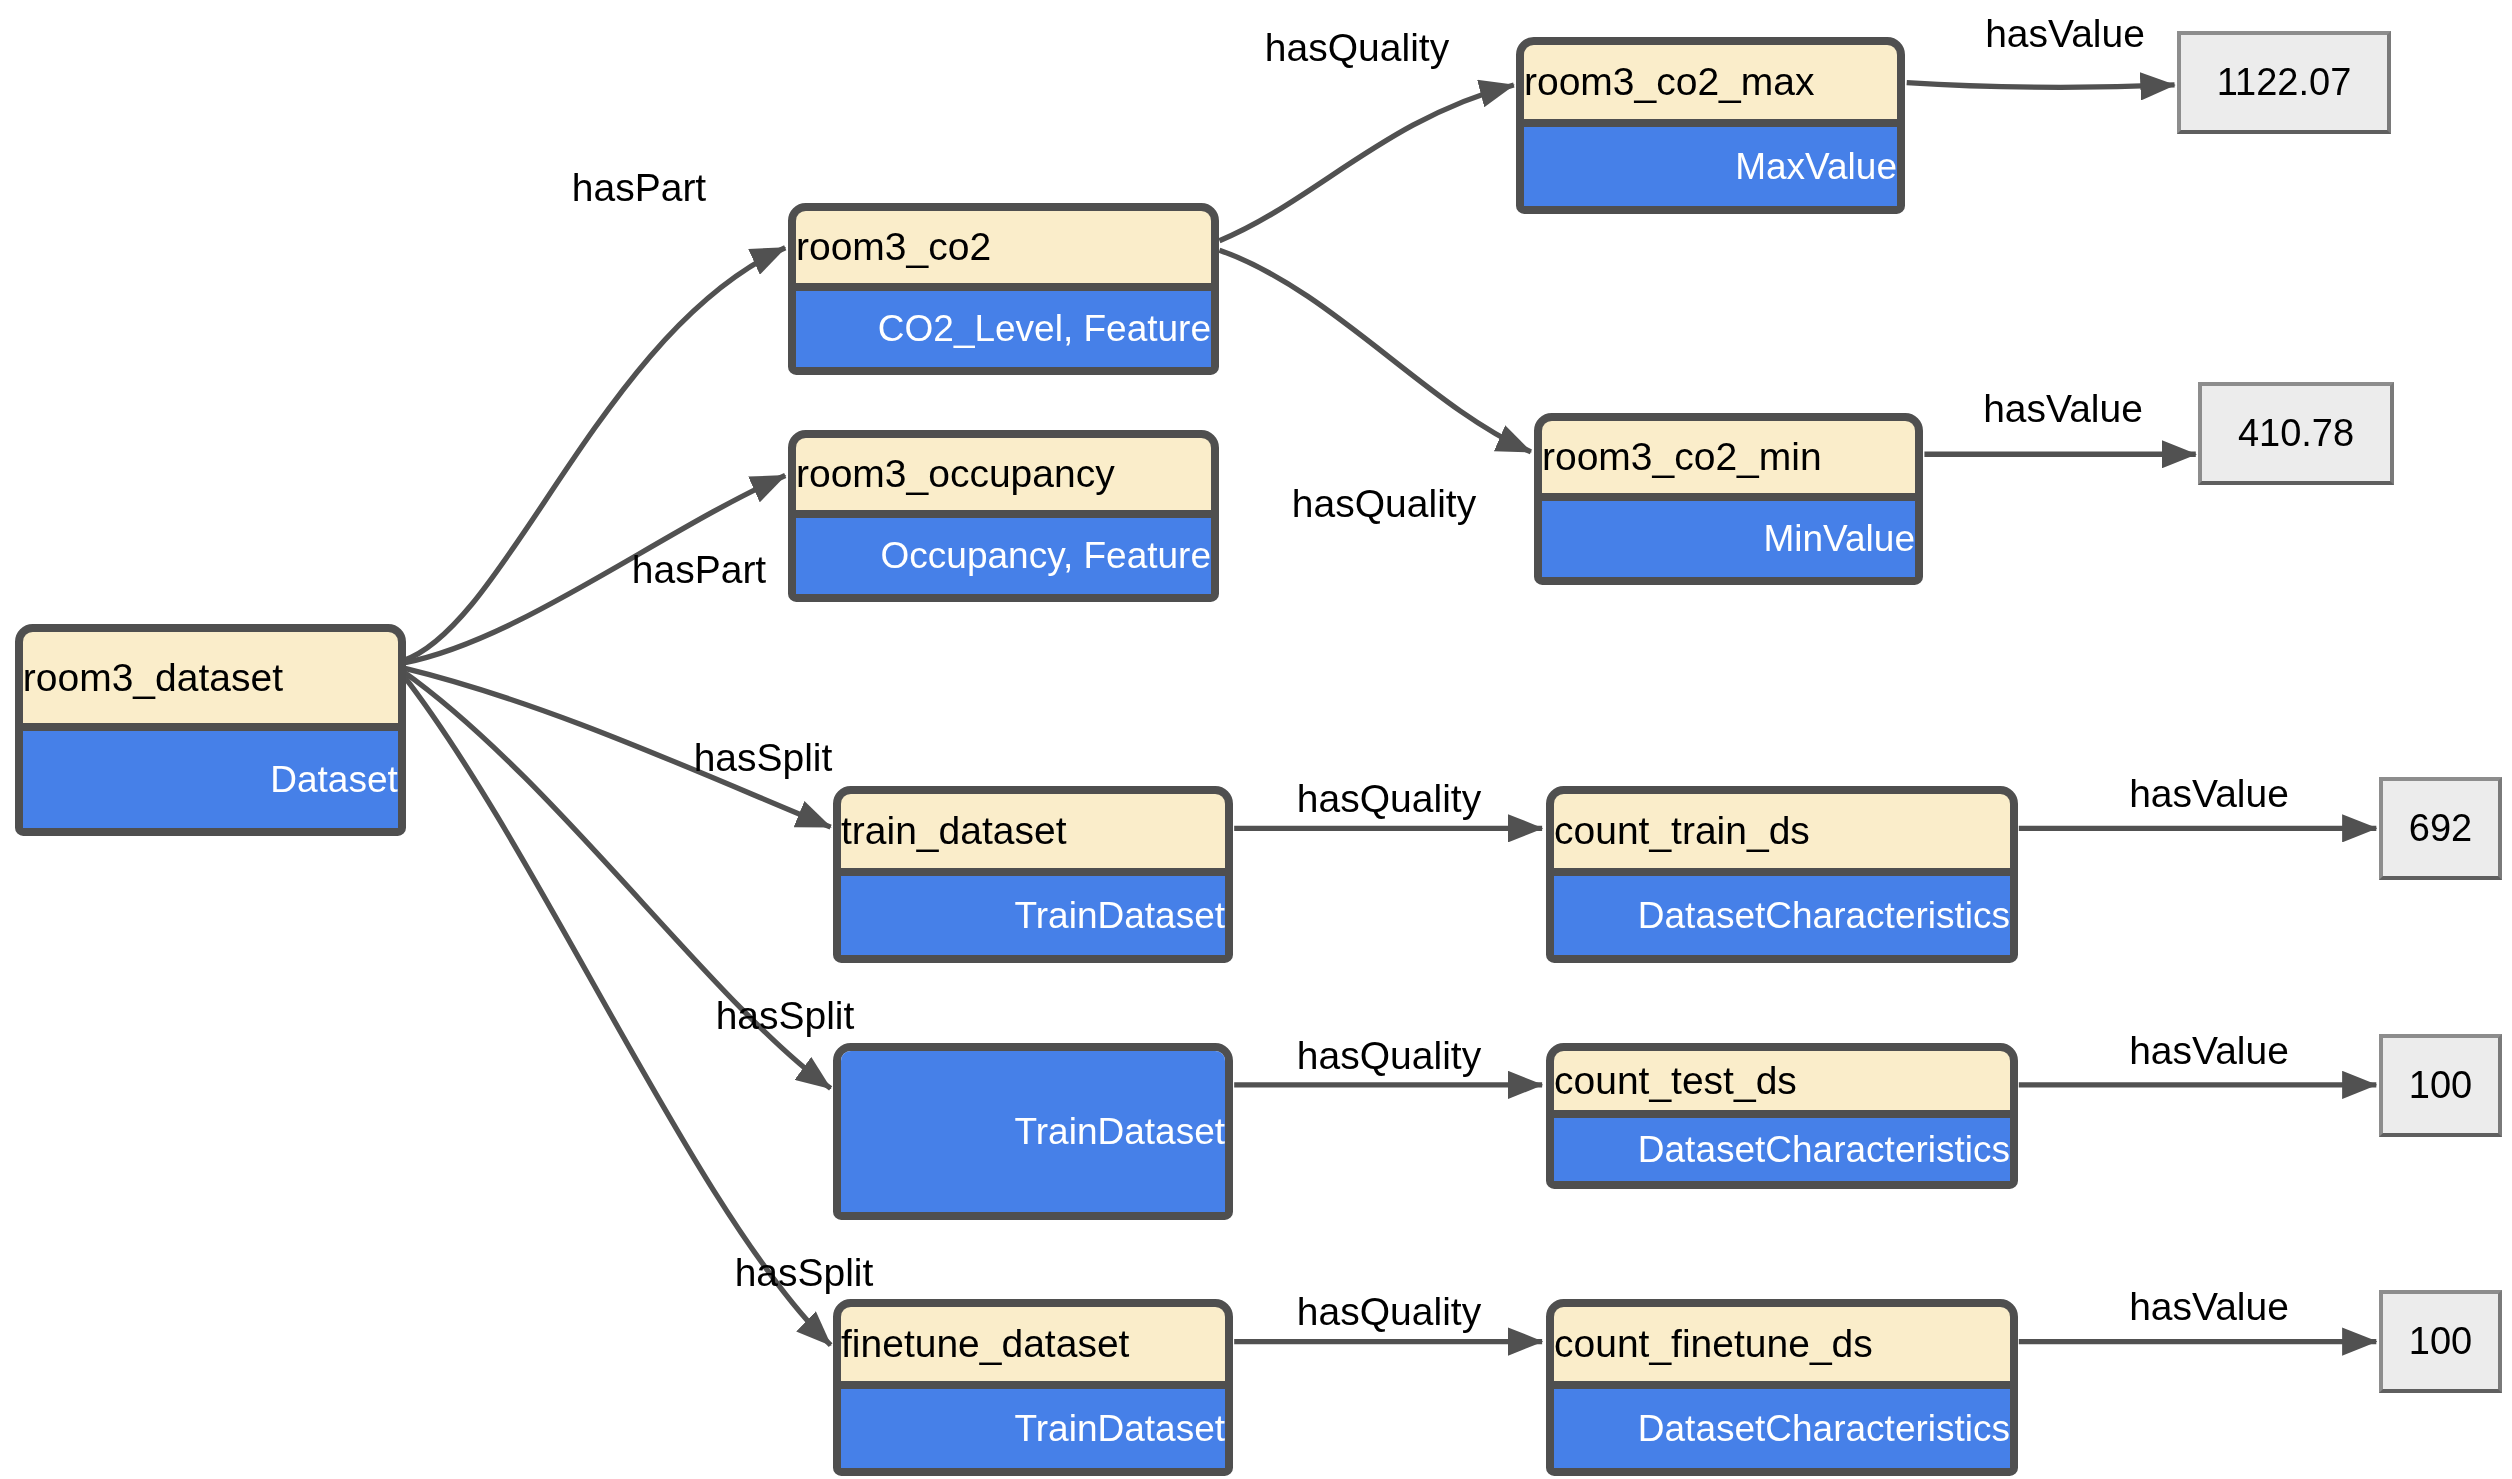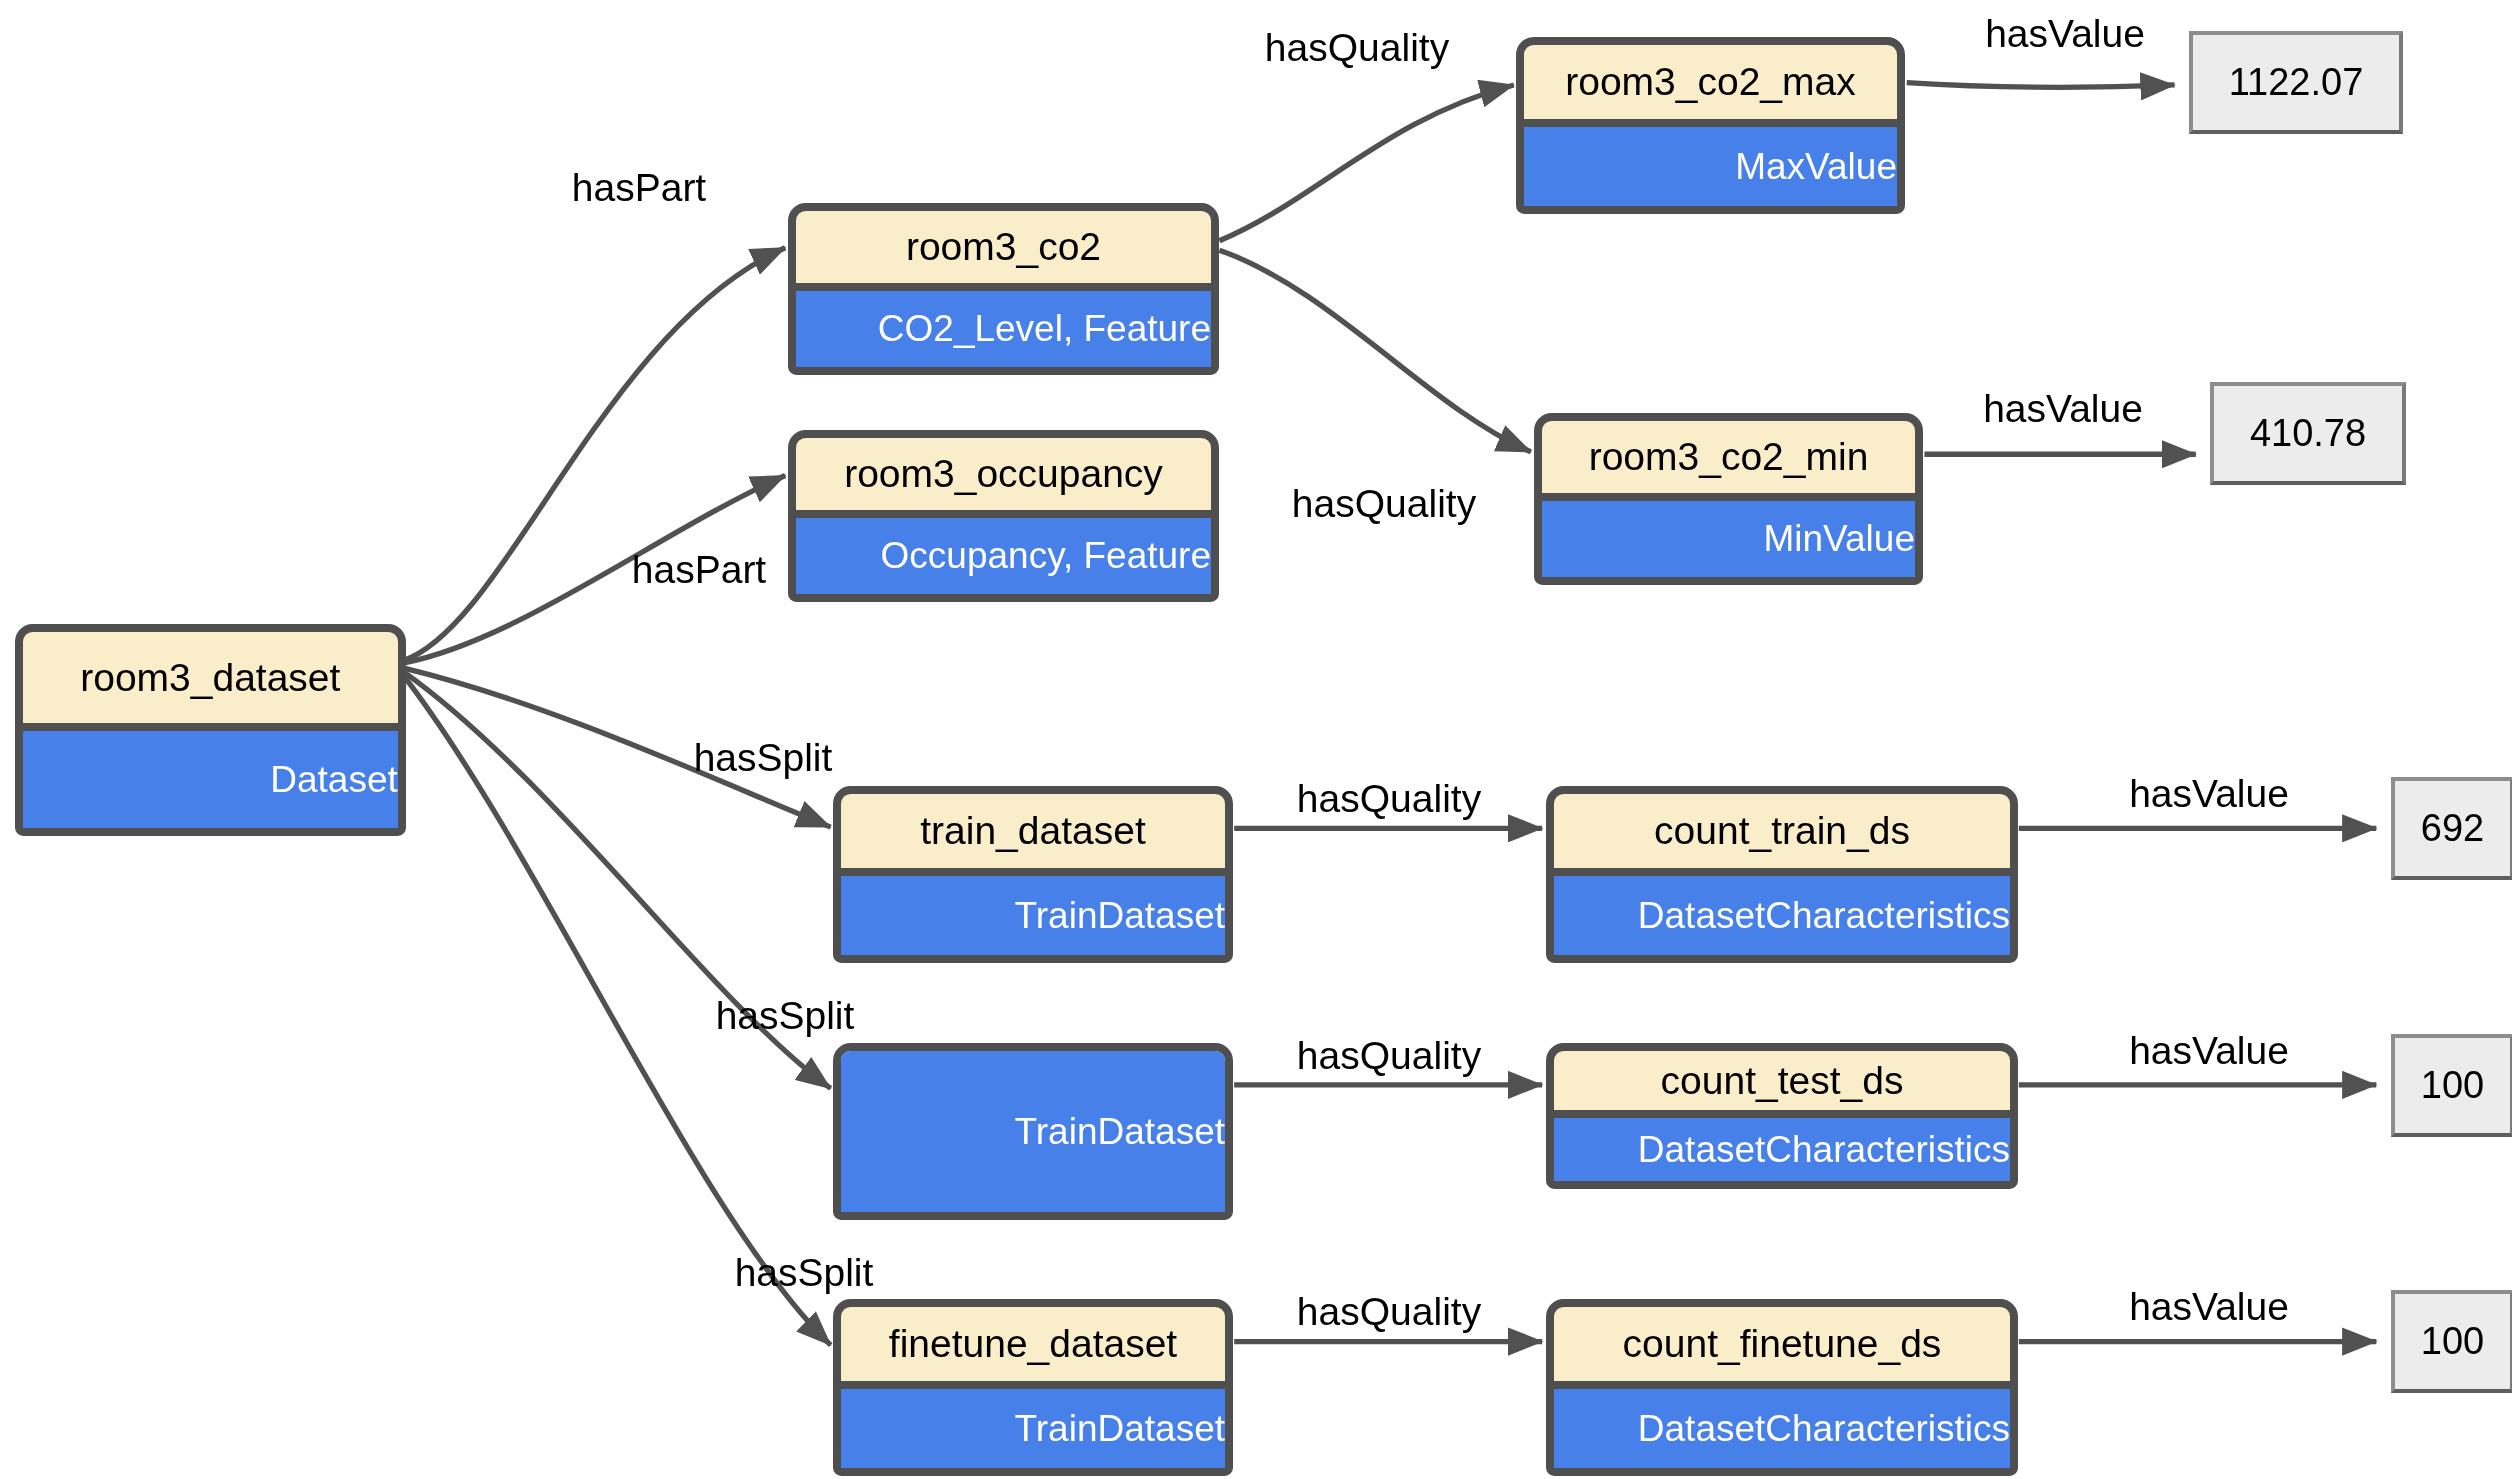--- a/index.html
+++ b/index.html
@@ -8,33 +8,33 @@
   #edges{position:absolute;left:0;top:0;}
 
   .node{
     position:absolute;box-sizing:border-box;
     border:8.9px solid #4f4f4f;border-radius:17.7px 17.7px 8.3px 8.3px;
     display:flex;flex-direction:column;overflow:hidden;
     background:#4f4f4f;
   }
   .node-top{
     flex:1;background:#faedca;border-bottom:8.9px solid #4f4f4f;
-    display:flex;align-items:center;justify-content:center;
+    display:flex;align-items:center;justify-content:flex-start;
     font-size:39px;color:#000;white-space:nowrap;
   }
   .node-bot{
     flex:1.06;background:#4680e8;
     display:flex;align-items:center;justify-content:flex-end;
     font-size:37px;color:#ffffff;white-space:nowrap;
   }
   .vbox{
     position:absolute;box-sizing:border-box;background:#ececec;
     border:4.1px solid #8d8d8d;border-bottom-color:#5f5f5f;border-right-color:#7a7a7a;
     display:flex;align-items:center;justify-content:center;
-    font-size:38px;color:#000;margin-left:12px;
+    font-size:38px;color:#000;
   }
   .elabel{
     position:absolute;transform:translate(-50%,-50%);
     font-size:39px;color:#000;white-space:nowrap;
   }
 </style>
 </head>
 <body>
 
 <div id="canvas">

